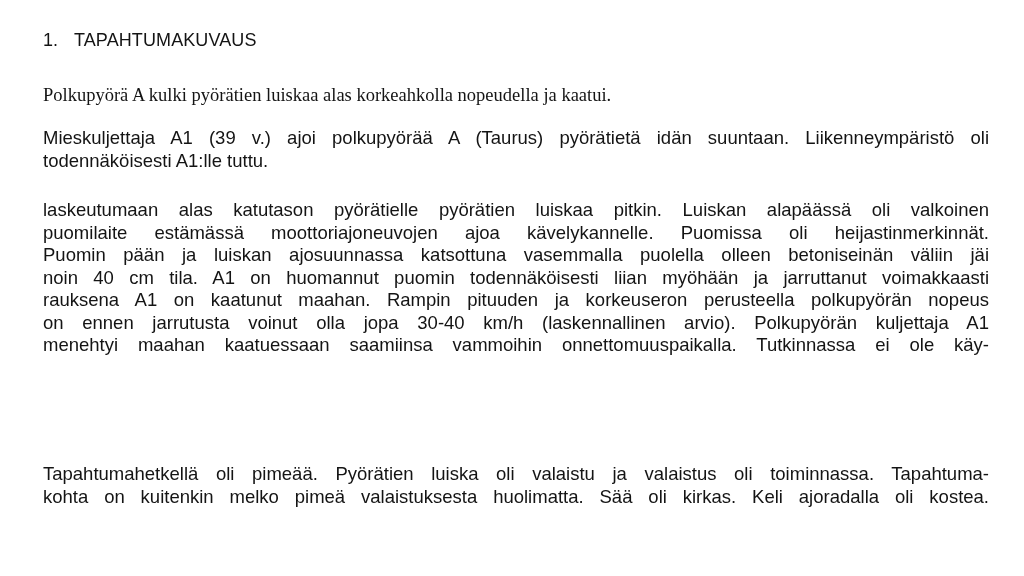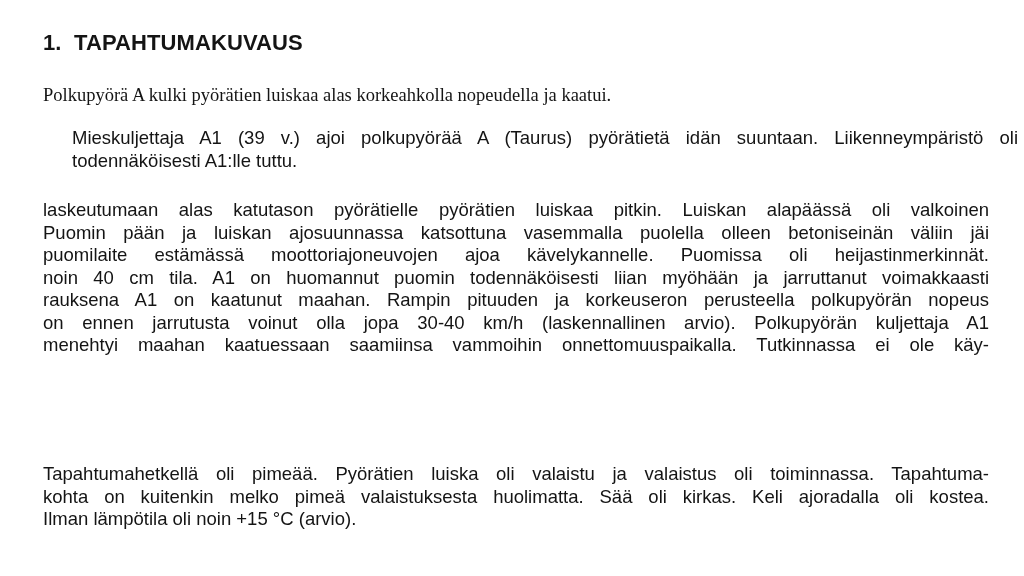--- a/index.html
+++ b/index.html
@@ -18,22 +18,22 @@
     .page {
       position: absolute;
       left: 43px;
       top: 0;
       width: 946px;
     }
     .heading {
       position: absolute;
       left: 0;
       top: 30px;
-      font-size: 22px;
-      font-weight: bold;
+      font-size: 18px;
+      font-weight: normal;
       white-space: nowrap;
       letter-spacing: 0.1px;
     }
     .heading .num {
       display: inline-block;
       width: 31px;
     }
     .para {
       position: absolute;
       left: 0;
@@ -46,21 +46,21 @@
       white-space: nowrap;
       text-align: justify;
       text-align-last: justify;
       height: 22.5px;
       overflow: visible;
     }
     .line.last {
       text-align-last: left;
     }
     #p1 { top: 84px; font-family: Liberation Serif, serif; }
-    #p2 { top: 127px; margin-left: 29px; }
+    #p2 { top: 127px; }
     #p3 { top: 199px; }
     #p4 { top: 463px; }
   </style>
 </head>
 <body>
 
 <div class="page">
 
   <div class="heading">
     <span class="num">1.</span><span>TAPAHTUMAKUVAUS</span>
@@ -70,27 +70,26 @@
     <span class="line last">Polkupyörä A kulki pyörätien luiskaa alas korkeahkolla nopeudella ja kaatui.</span>
   </div>
 
   <div class="para" id="p2">
     <span class="line">Mieskuljettaja A1 (39 v.) ajoi polkupyörää A (Taurus) pyörätietä idän suuntaan. Liikenneympäristö oli</span>
     <span class="line last">todennäköisesti A1:lle tuttu.</span>
   </div>
 
   <div class="para" id="p3">
     <span class="line">laskeutumaan alas katutason pyörätielle pyörätien luiskaa pitkin. Luiskan alapäässä oli valkoinen</span>
+    <span class="line">puomilaite estämässä moottoriajoneuvojen ajoa kävelykannelle. Puomissa oli heijastinmerkinnät.</span>
     <span class="line">Puomin pään ja luiskan ajosuunnassa katsottuna vasemmalla puolella olleen betoniseinän väliin jäi</span>
-    <span class="line">puomilaite estämässä moottoriajoneuvojen ajoa kävelykannelle. Puomissa oli heijastinmerkinnät.</span>
     <span class="line">noin 40 cm tila. A1 on huomannut puomin todennäköisesti liian myöhään ja jarruttanut voimakkaasti</span>
     <span class="line">rauksena A1 on kaatunut maahan. Rampin pituuden ja korkeuseron perusteella polkupyörän nopeus</span>
     <span class="line">on ennen jarrutusta voinut olla jopa 30-40 km/h (laskennallinen arvio). Polkupyörän kuljettaja A1</span>
     <span class="line">menehtyi maahan kaatuessaan saamiinsa vammoihin onnettomuuspaikalla. Tutkinnassa ei ole käy-</span>
   </div>
 
   <div class="para" id="p4">
     <span class="line">Tapahtumahetkellä oli pimeää. Pyörätien luiska oli valaistu ja valaistus oli toiminnassa. Tapahtuma-</span>
     <span class="line">kohta on kuitenkin melko pimeä valaistuksesta huolimatta. Sää oli kirkas. Keli ajoradalla oli kostea.</span>
-    <span class="line last">Ilman lämpötila oli noin +15 °C (arvio).</span>
   </div>
 
 </div>
 
 </body></html>

